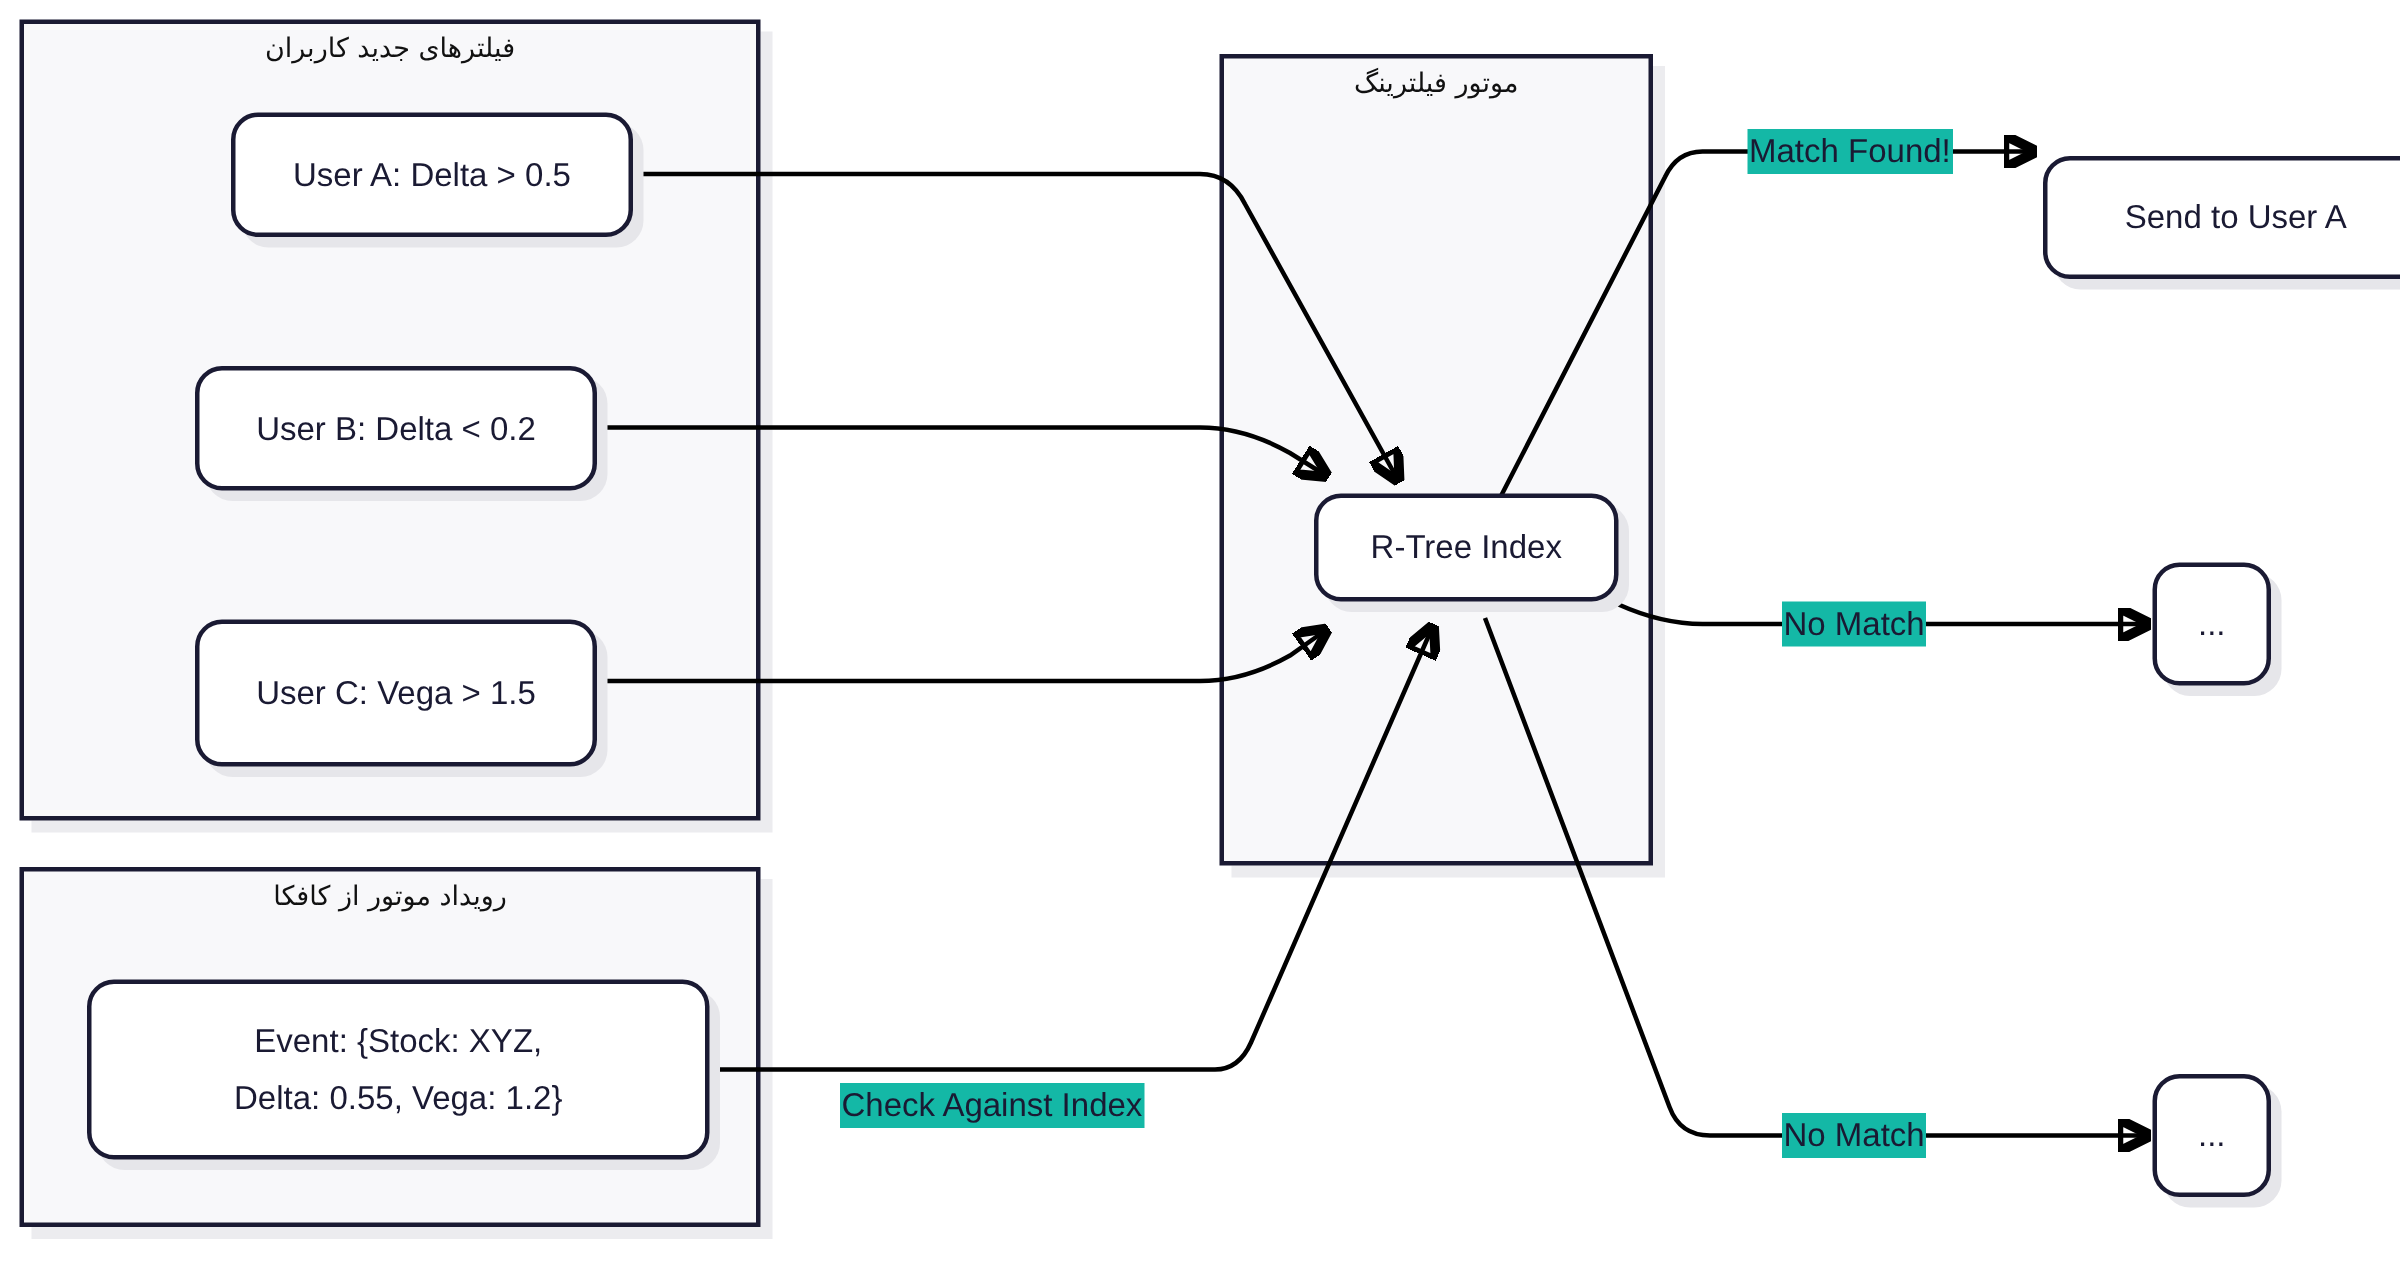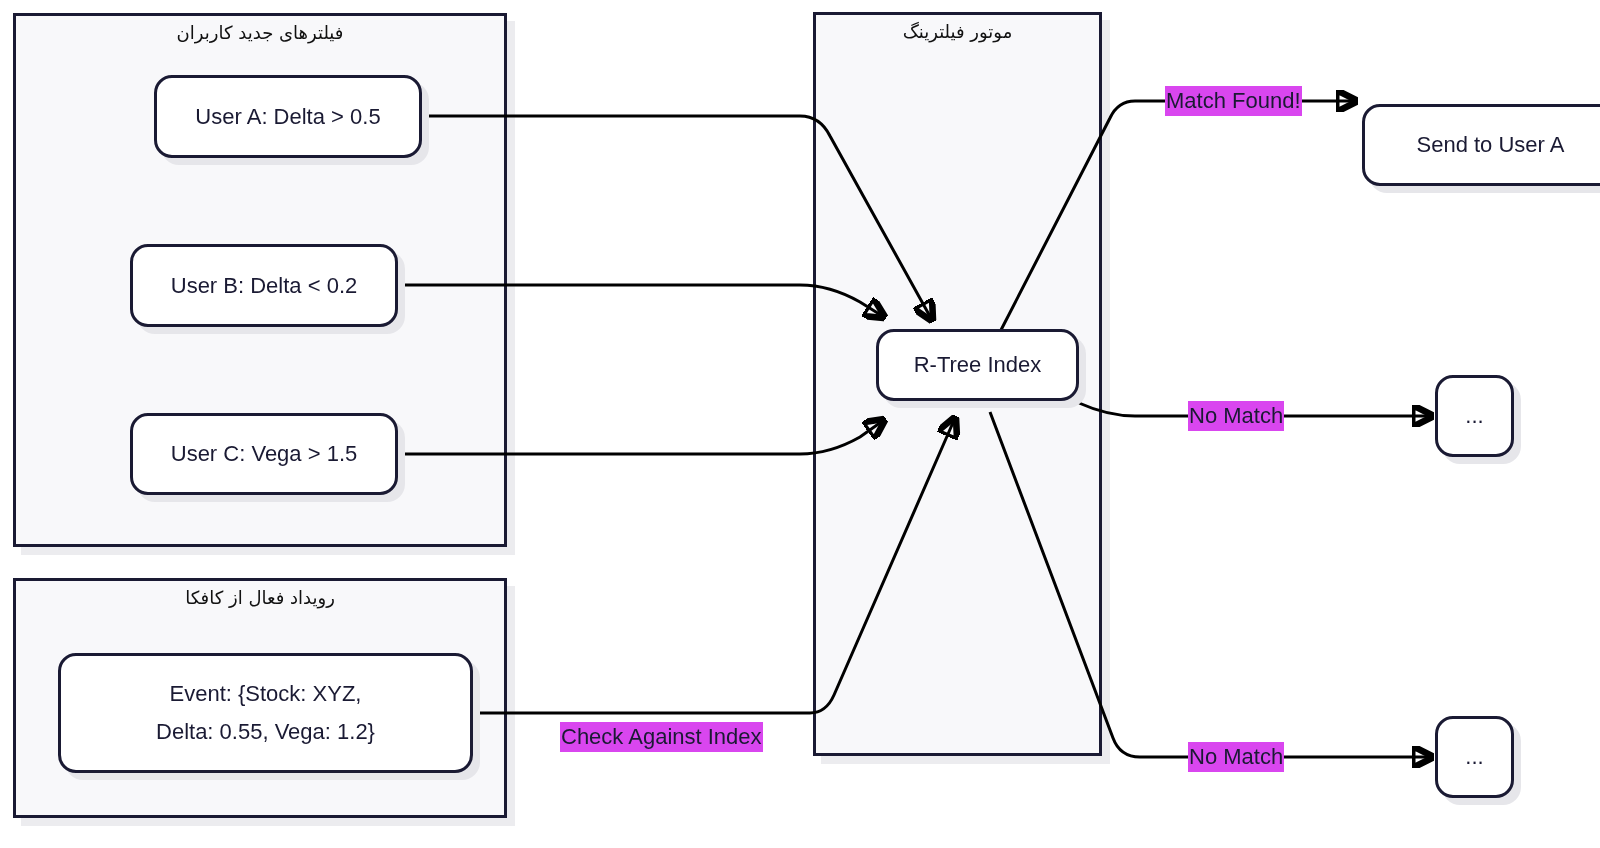--- a/index.html
+++ b/index.html
@@ -1,33 +1,33 @@
 <!DOCTYPE html>
 <html><head>
   <meta charset="utf-8">
   <style>
     html, body { margin: 0; padding: 0; background: #ffffff; }
     body { width: 1600px; height: 848px; position: relative; overflow: hidden; font-family: "Liberation Sans", sans-serif; }
     .cluster { position: absolute; background: #f8f8fa; border: 3px solid #1a1a33; box-shadow: 8px 8px 0 #ececef; box-sizing: border-box; }
     .cluster-title { position: absolute; left: 0; right: 0; top: 6px; text-align: center; font-family: "DejaVu Sans", sans-serif; font-size: 18px; color: #111; direction: rtl; }
     .node { position: absolute; background: #ffffff; border: 3px solid #1a1a33; border-radius: 18px; box-shadow: 7px 7px 0 #e6e6ea; box-sizing: border-box; display: flex; align-items: center; justify-content: center; text-align: center; font-size: 22px; color: #1a1a33; line-height: 38px; }
-    .elabel { position: absolute; background: #d946ef; color: #1a1a33; font-size: 22px; padding: 0 1px; line-height: 30px; white-space: nowrap; }
+    .elabel { position: absolute; background: #14b8a6; color: #1a1a33; font-size: 22px; padding: 0 1px; line-height: 30px; white-space: nowrap; }
     svg#edges { position: absolute; left: 0; top: 0; width: 1600px; height: 848px; pointer-events: none; }
     svg#edges path { fill: none; stroke: #000; stroke-width: 3; }
   </style>
 </head>
 <body>
 
 <div class="cluster" style="left:13px; top:13px; width:494px; height:534px;">
   <div class="cluster-title">فیلترهای جدید کاربران</div>
 </div>
 <div class="cluster" style="left:13px; top:578px; width:494px; height:240px;">
-  <div class="cluster-title">رویداد فعال از کافکا</div>
+  <div class="cluster-title">رویداد موتور از کافکا</div>
 </div>
-<div class="cluster" style="left:813px; top:12px; width:289px; height:744px;">
+<div class="cluster" style="left:813px; top:36px; width:289px; height:541px;">
   <div class="cluster-title">موتور فیلترینگ</div>
 </div>
 
 <svg id="edges" viewBox="0 0 1600 848">
   <defs>
     <marker id="arrow" viewBox="0 0 10 10" refX="9" refY="5" markerWidth="8" markerHeight="8" markerUnits="userSpaceOnUse" orient="auto">
       <path d="M0,0 L10,5 L0,10 z" fill="#000" stroke="none"></path>
     </marker>
     <marker id="arrowL" viewBox="0 0 10 10" refX="9" refY="5" markerWidth="22" markerHeight="22" markerUnits="userSpaceOnUse" orient="auto">
       <path d="M0,0 L10,5 L0,10 z" fill="#000" stroke="none"></path>
@@ -41,21 +41,21 @@
   <path d="M1079,403 Q1108,416 1135,416 L1432,416" marker-end="url(#arrowL)"></path>
   <path d="M990,412 L1113,738 Q1120,757 1140,757 L1432,757" marker-end="url(#arrowL)"></path>
 </svg>
 
 <div class="node" style="left:130px; top:75px; width:268px; height:83px;margin-left:24px;">
   <span>User A: Delta &gt; 0.5</span>
 </div>
 <div class="node" style="left:130px; top:244px; width:268px; height:83px;justify-content:center;">
   <span>User B: Delta &lt; 0.2</span>
 </div>
-<div class="node" style="left:130px; top:413px; width:268px; height:82px;">
+<div class="node" style="left:130px; top:413px; width:268px; height:98px;">
   <span>User C: Vega &gt; 1.5</span>
 </div>
 <div class="node" style="left:58px; top:653px; width:415px; height:120px; padding:0 94px;">
   <span>Event: {Stock: XYZ, Delta: 0.55, Vega: 1.2}</span>
 </div>
 <div class="node" style="left:876px; top:329px; width:203px; height:72px;">
   <span>R-Tree Index</span>
 </div>
 <div class="node" style="left:1362px; top:60px; width:257px; height:82px;margin-top:44px;">
   <span>Send to User A</span>

